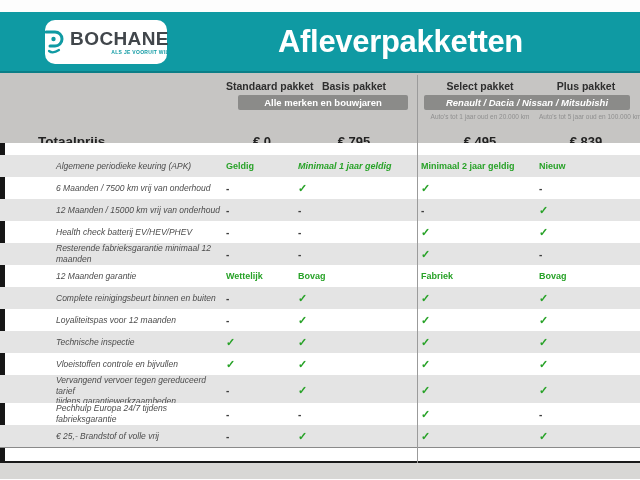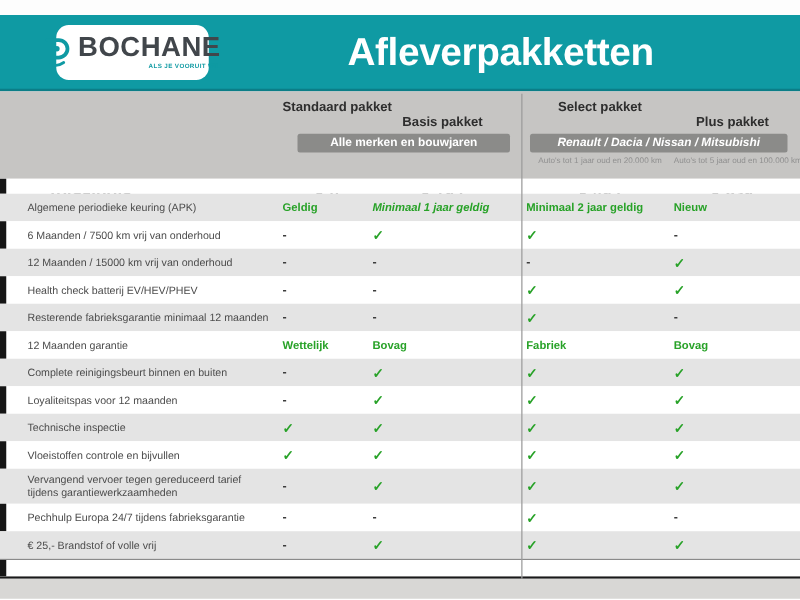--- a/index.html
+++ b/index.html
@@ -4,21 +4,21 @@
 <style>
   html,body{margin:0;padding:0;background:#fff;}
   body{width:640px;height:480px;overflow:hidden;font-family:"Liberation Sans",sans-serif;}
   .page{position:relative;width:640px;height:480px;background:#fff;}
 
   .topstrip{height:12px;background:#fdfdfd;}
   .teal-bar{height:61px;background:#0f9aa3;border-bottom:2px solid #0b7e87;display:flex;align-items:center;padding-left:45px;box-sizing:border-box;}
   .logo-box{width:122px;height:44px;background:#fff;border-radius:10px;display:flex;align-items:center;justify-content:center;gap:5px;flex:0 0 auto;}
   .logo-icon svg{display:block;}
   .logo-text-wrap{display:flex;flex-direction:column;align-items:flex-end;}
-  .logo-name{font-size:22px;font-weight:bold;color:#41464b;letter-spacing:.4px;line-height:1;text-align:right;}
+  .logo-name{font-size:19px;font-weight:bold;color:#41464b;letter-spacing:.4px;line-height:1;text-align:right;}
   .logo-tagline{font-size:5px;font-weight:bold;color:#0f9aa3;letter-spacing:.3px;margin-top:1px;}
   .main-title{flex:1;text-align:center;color:#fff;font-size:31px;font-weight:800;letter-spacing:-.3px;padding-right:6px;}
 
   .grid{display:grid;grid-template-columns:226px 72px 112px 11px 118px 94px;align-items:center;}
   .c0{grid-column:2;} .c1{grid-column:3;} .c2{grid-column:5;} .c3{grid-column:6;}
 
   .band{background:#c6c5c3;height:70px;box-sizing:border-box;padding-top:7px;}
   .col-title{text-align:center;font-size:10.5px;font-weight:bold;color:#2e2e2e;white-space:nowrap;}
   .badge-row{margin-top:3px;height:15px;}
   .badge{background:#8b8b89;color:#fff;font-size:9.5px;font-weight:bold;text-align:center;border-radius:2px;height:15px;line-height:15px;white-space:nowrap;}
@@ -30,21 +30,21 @@
   .total-label{grid-column:1;padding-left:38px;font-size:13.5px;font-weight:bold;color:#222;}
   .price{text-align:center;font-size:13px;font-weight:bold;color:#222;}
 
   .tbody .row{position:relative;height:22px;}
   .row.spacer{height:12px;}
   .row.tall{height:28px;}
   .row.last{height:13px;border-top:1px solid #8a8a8a;}
   .row.shaded{background:#e4e4e4;}
   .row.plain{background:#fff;}
   .row.plain::before{content:"";position:absolute;left:0;top:0;bottom:0;width:5px;background:#161616;}
-  .label-cell{grid-column:1;padding-left:22px;font-size:8.5px;color:#4c4c4c;line-height:1.25;white-space:pre-line;}
+  .label-cell{grid-column:1;padding-left:56px;font-size:8.5px;color:#4c4c4c;line-height:1.25;white-space:pre-line;font-style:italic;}
   .val-cell{text-align:left;}
   .check{color:#28a228;font-size:11px;font-weight:bold;}
   .dash{color:#3c3c3c;font-size:10px;font-weight:bold;}
   .gtext{color:#28a228;font-size:9px;font-weight:bold;white-space:nowrap;}
 
   .bottom-line{height:2px;background:#1a1a1a;}
   .footer{height:16px;background:#d8d7d5;}
   .divider{position:absolute;left:417px;top:75px;width:1px;height:388px;background:#9b9b9b;}
 </style>
 </head>
@@ -66,22 +66,22 @@
         <span class="logo-name">BOCHANE</span>
         <span class="logo-tagline">ALS JE VOORUIT WIL</span>
       </span>
     </div>
     <div class="main-title">Afleverpakketten</div>
   </div>
 
   <div class="band">
     <div class="grid">
       <div class="col-title c0">Standaard pakket</div>
+      <div class="col-title c1">Basis pakket</div>
       <div class="col-title c2">Select pakket</div>
-      <div class="col-title c1">Basis pakket</div>
       <div class="col-title c3">Plus pakket</div>
     </div>
     <div class="grid badge-row">
       <div class="badge badge1">Alle merken en bouwjaren</div>
       <div class="badge badge2">Renault / Dacia / Nissan / Mitsubishi</div>
     </div>
     <div class="grid subtext-row">
       <div class="subtext c2">Auto's tot 1 jaar oud en 20.000 km</div>
       <div class="subtext c3">Auto's tot 5 jaar oud en 100.000 km</div>
     </div>

